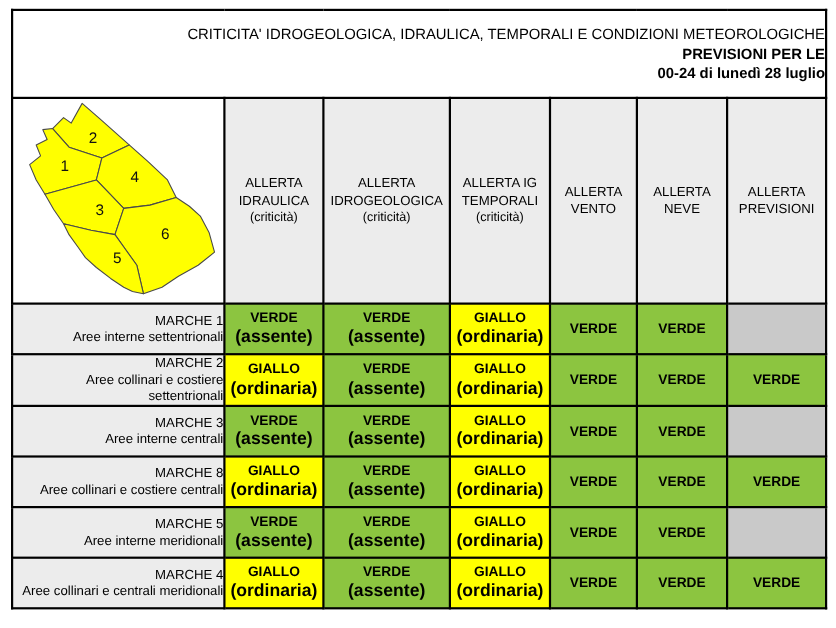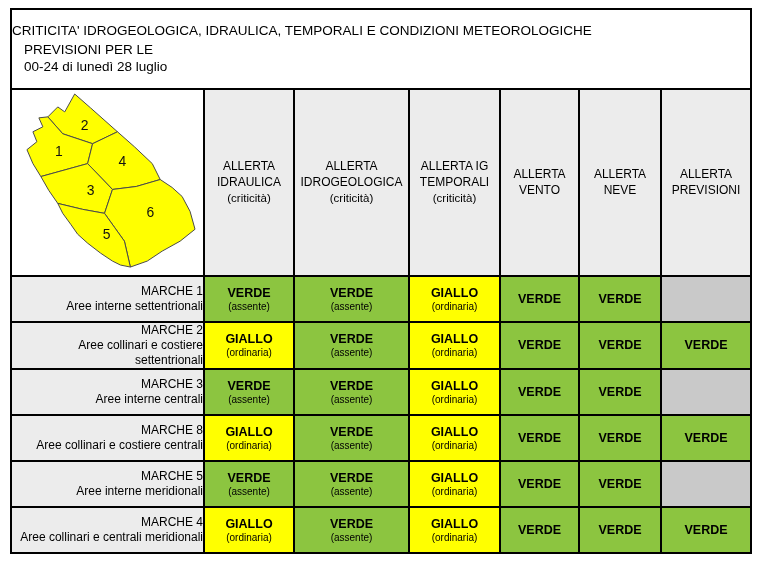--- a/index.html
+++ b/index.html
@@ -8,23 +8,23 @@
     font-family:"Liberation Sans", sans-serif; color:#000;
     -webkit-font-smoothing:antialiased;
   }
   .bulletin {
     position:absolute; left:10px; top:8px; width:740px;
     border-collapse:collapse; table-layout:fixed; background:#fff;
   }
   .bulletin td, .bulletin th { border:2px solid #000; padding:0; vertical-align:middle; }
 
   
-  .title-cell { height:78px; text-align:left; background:#fff; }
+  .title-cell { height:78px; text-align:right; background:#fff; }
   .title-line1 { font-size:13.5px; font-weight:400; margin:0 0 4px 0; }
-  .title-line2, .title-line3 { font-size:13.5px; font-weight:400; margin:0 0 2px 12px; }
+  .title-line2, .title-line3 { font-size:13.5px; font-weight:700; margin:0 0 2px 12px; }
 
   
   .hdr-row { height:185px; }
   .col-hdr {
     background:var(--header_bg,#ececec); text-align:center;
     font-weight:400; font-size:12px; line-height:1.32; padding:2px;
   }
   .col-hdr .csub { font-size:11.5px; }
   .csub:empty { display:none; }
 
@@ -33,21 +33,21 @@
   .map-cell svg { display:block; margin:2px auto; }
 
   
   .data-row { height:46px; }
   .zone-cell {
     background:var(--header_bg,#ececec); text-align:right;
     font-size:12px; line-height:1.25; padding:2px 3px;
   }
   .alert-cell { text-align:center; }
   .alert-cell .aval { font-size:12.5px; font-weight:700; line-height:1.3; }
-  .alert-cell .asub { font-size:10px; font-weight:400; line-height:1.25; }
+  .alert-cell .asub { font-size:16px; font-weight:700; line-height:1.25; }
   .asub:empty, .aval:empty { display:none; }
   td[data-level="green"]  { background:var(--green,#8CC540); }
   td[data-level="yellow"] { background:var(--yellow,#FFFF00);margin-top:33px; }
   td[data-level="none"]   { background:var(--empty,#C9C9C9); }
 
   .zone-poly { stroke:#4a4a4a; stroke-width:1; stroke-linejoin:round; }
   .zone-num { font-size:14px; fill:#111; text-anchor:middle; }
 </style>
 </head>
 <body>

